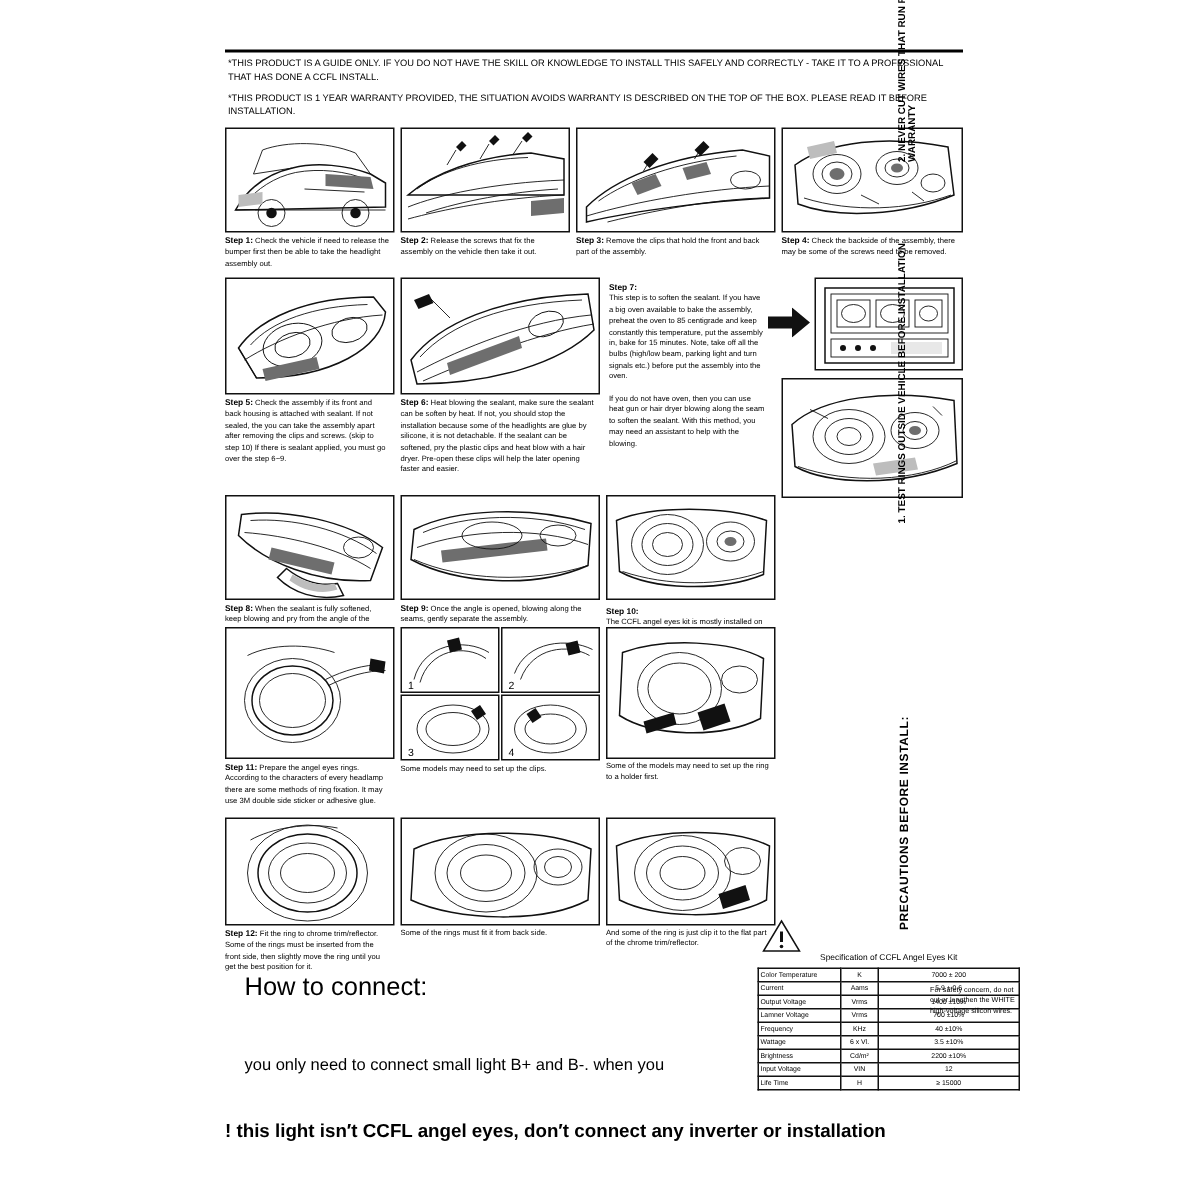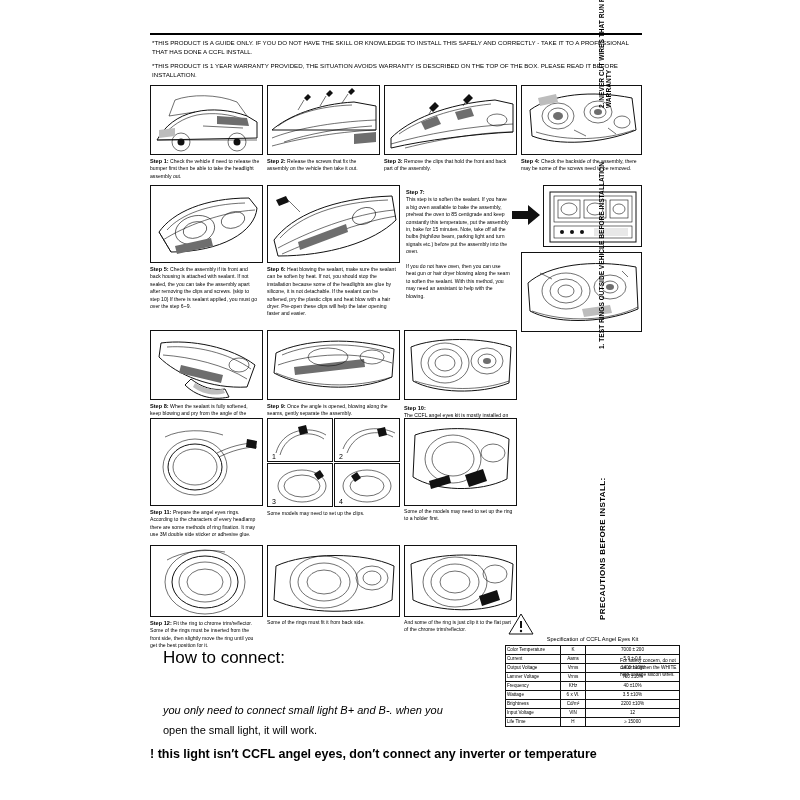--- a/index.html
+++ b/index.html
@@ -522,23 +522,22 @@
 
   <div class="warntri">
     <svg width="26" height="24" viewBox="0 0 26 24">
       <path class="ln" d="M13 2 L25 22 L1 22 Z"></path>
       <path class="fillk" d="M12 9 h2 v7 h-2 Z"></path>
       <circle class="fillk" cx="13" cy="19" r="1.2"></circle>
     </svg>
   </div>
 
   <div class="howto">How to connect:</div>
-  <div class="btext" style="top:702px;font-style:italic;">you only need to connect small light B+ and B-. when you</div>
-  <div class="btext" style="top:722px;">open the small light, it will work.</div>
-  <div class="warn">! this light isn′t CCFL angel eyes, don′t connect any inverter or temperature</div>
+  <div class="btext" style="top:702px;">you only need to connect small light B+ and B-. when you</div>
+  <div class="warn">! this light isn′t CCFL angel eyes, don′t connect any inverter or installation</div>
 
   <div style="position:absolute; left:505px; top:636px; width:175px; text-align:center; font-size:5.6px;">Specification of CCFL Angel Eyes Kit</div>
   <table class="spec">
     <tbody>
       <tr>
         <td class="k">Color Temperature</td>
         <td class="u">K</td>
         <td class="v">7000 ± 200</td>
       </tr>
       <tr>

